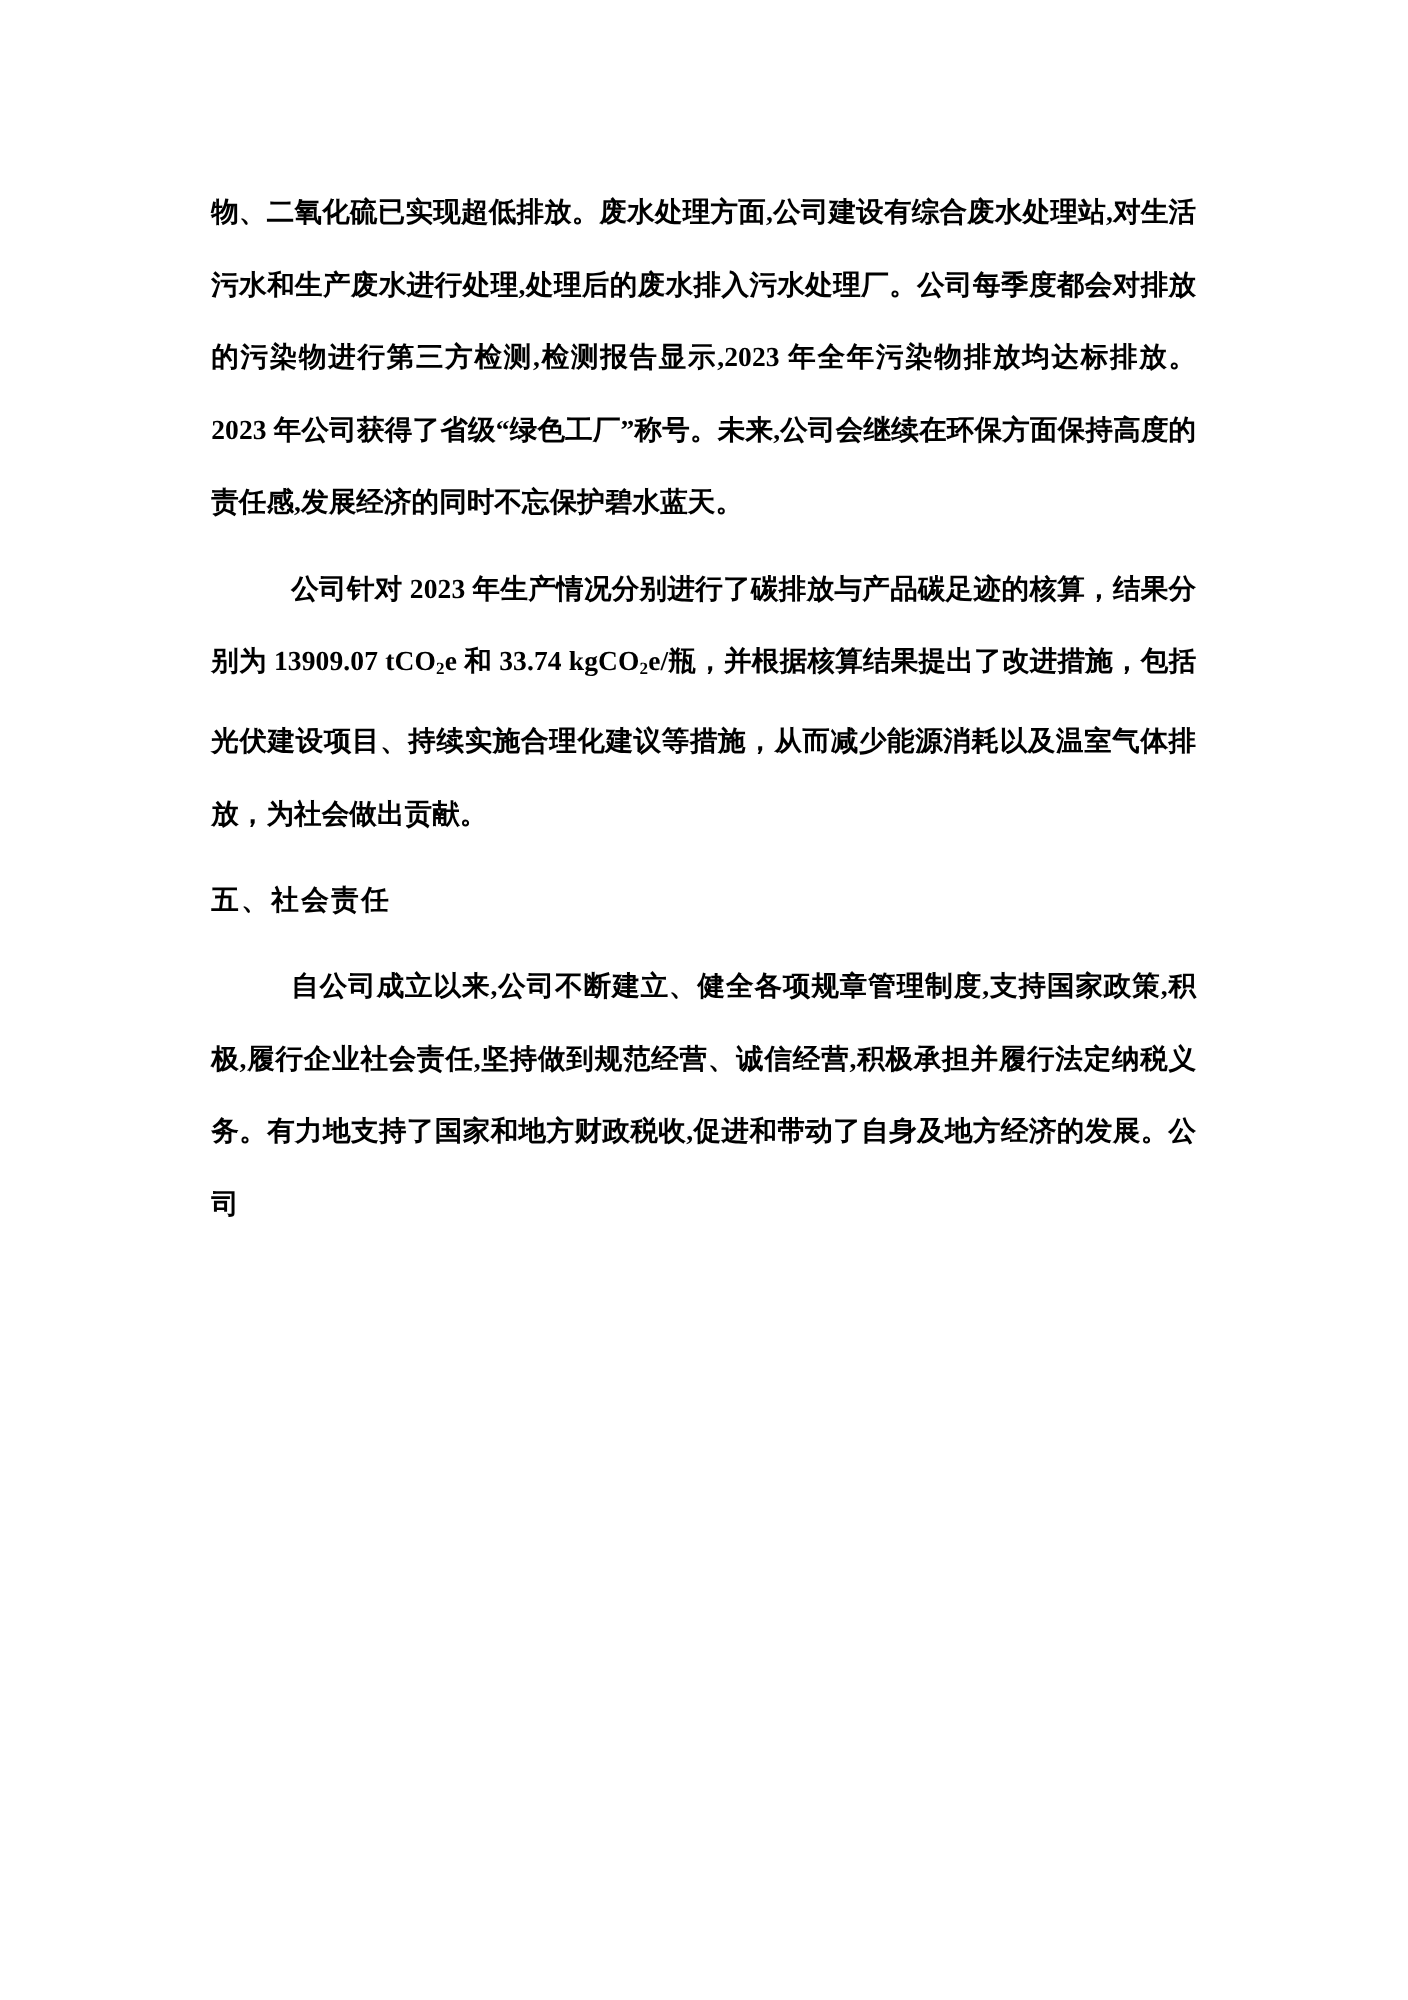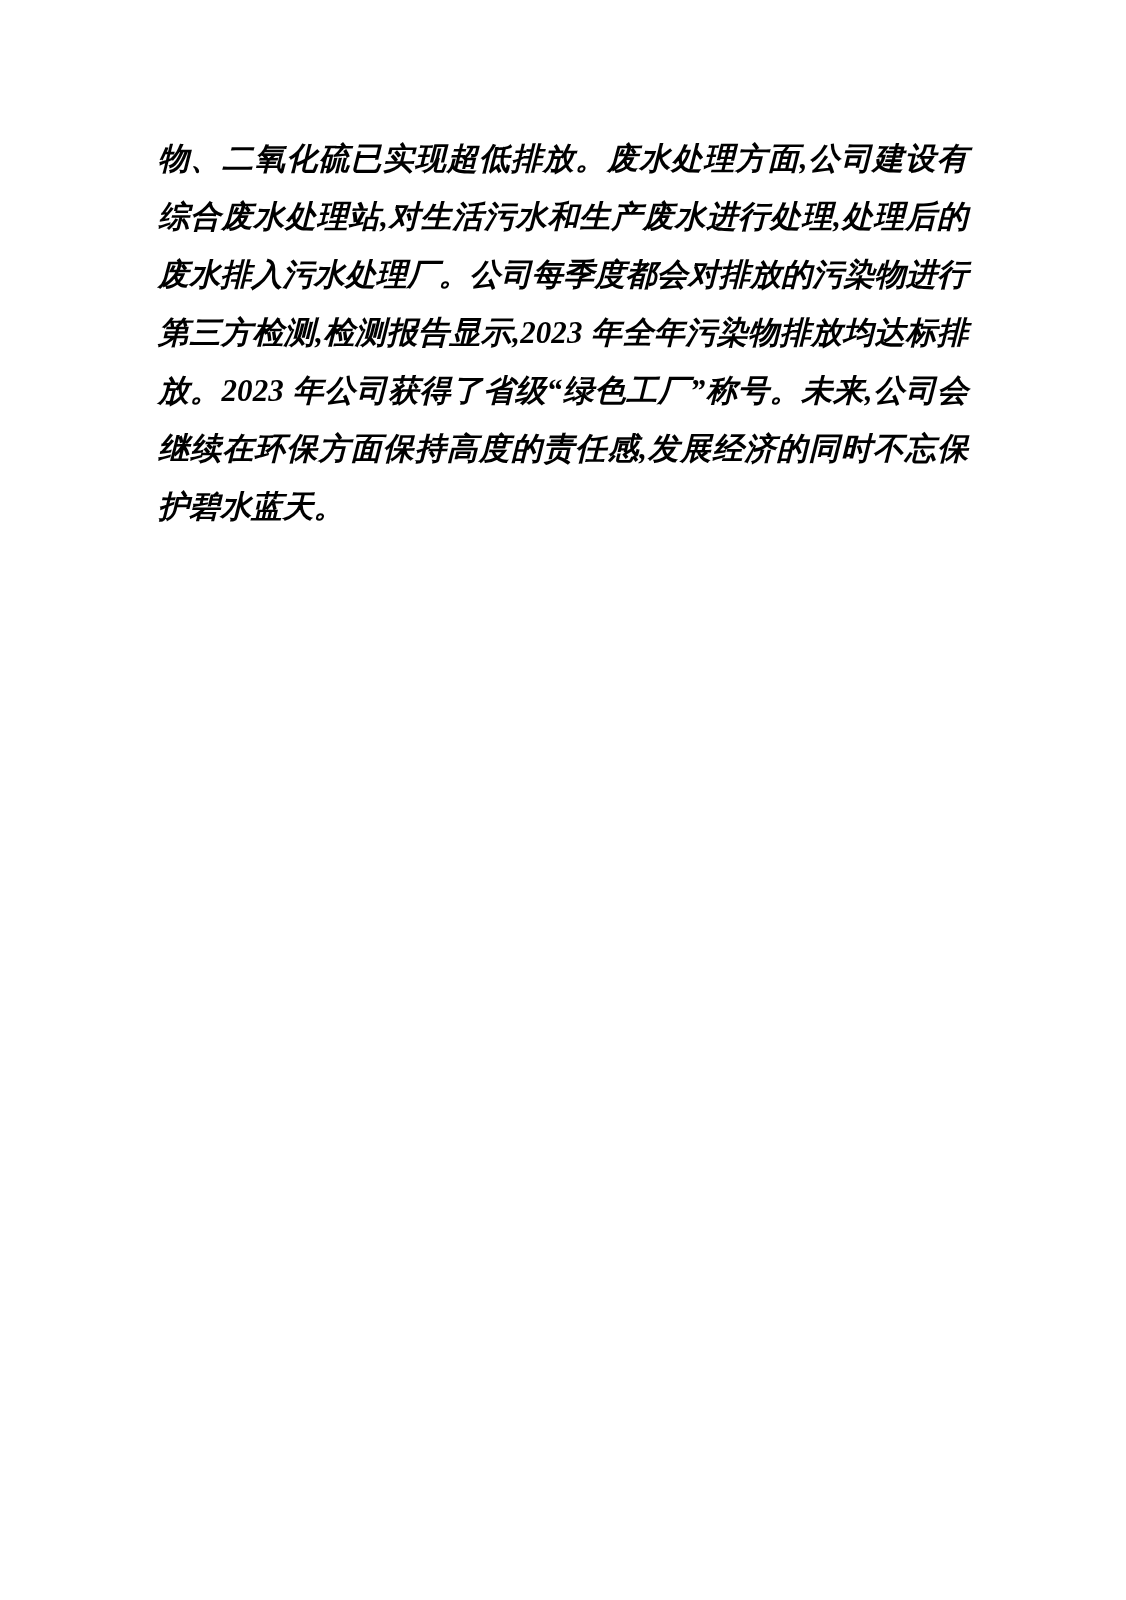--- a/index.html
+++ b/index.html
@@ -19,28 +19,27 @@
     width: 1126px;
     height: 1600px;
     background: #ffffff;
     box-sizing: border-box;
     padding: 130px 158px 0 158px;
   }
   .doc-body {
     width: 810px;
   }
   p {
-    margin: 0;
-    font-size: 31px;
+    margin: 11px;
+    font-size: 22px;
     line-height: 58px;
     text-align: justify;
     text-justify: inter-ideograph;
     letter-spacing: 0.1px;
     font-weight: 600;
-    font-style: italic;
   }
   p.indent {
     text-indent: 64px;
   }
   p.heading {
     font-weight: 700;
     letter-spacing: 2px;
   }
   p.subheading {
     font-weight: 600;
@@ -54,19 +53,22 @@
   }
 </style>
 </head>
 <body>
 
 <div class="page">
   <div class="doc-body">
 
     <p class="blk">物、二氧化硫已实现超低排放。废水处理方面,公司建设有综合废水处理站,对生活污水和生产废水进行处理,处理后的废水排入污水处理厂。公司每季度都会对排放的污染物进行第三方检测,检测报告显示,2023 年全年污染物排放均达标排放。2023 年公司获得了省级“绿色工厂”称号。未来,公司会继续在环保方面保持高度的责任感,发展经济的同时不忘保护碧水蓝天。</p>
 
+    <p class="indent blk"><span>公司针对 2023 年生产情况分别进行了碳排放与产品碳足迹的核算，结果分别为 13909.07 tCO</span><span class="sub">2</span><span>e 和 33.74 kgCO</span><span class="sub">2</span><span>e/瓶，并根据核算结果提出了改进措施，包括光伏建设项目、持续实施合理化建议等措施，从而减少能源消耗以及温室气体排放，为社会做出贡献。</span></p>
+
+    <p class="heading blk">五、社会责任</p>
 
 
 
-
+    <p class="indent blk">自公司成立以来,公司不断建立、健全各项规章管理制度,支持国家政策,积极,履行企业社会责任,坚持做到规范经营、诚信经营,积极承担并履行法定纳税义务。有力地支持了国家和地方财政税收,促进和带动了自身及地方经济的发展。公司</p>
 
   </div>
 </div>
 
 </body></html>

